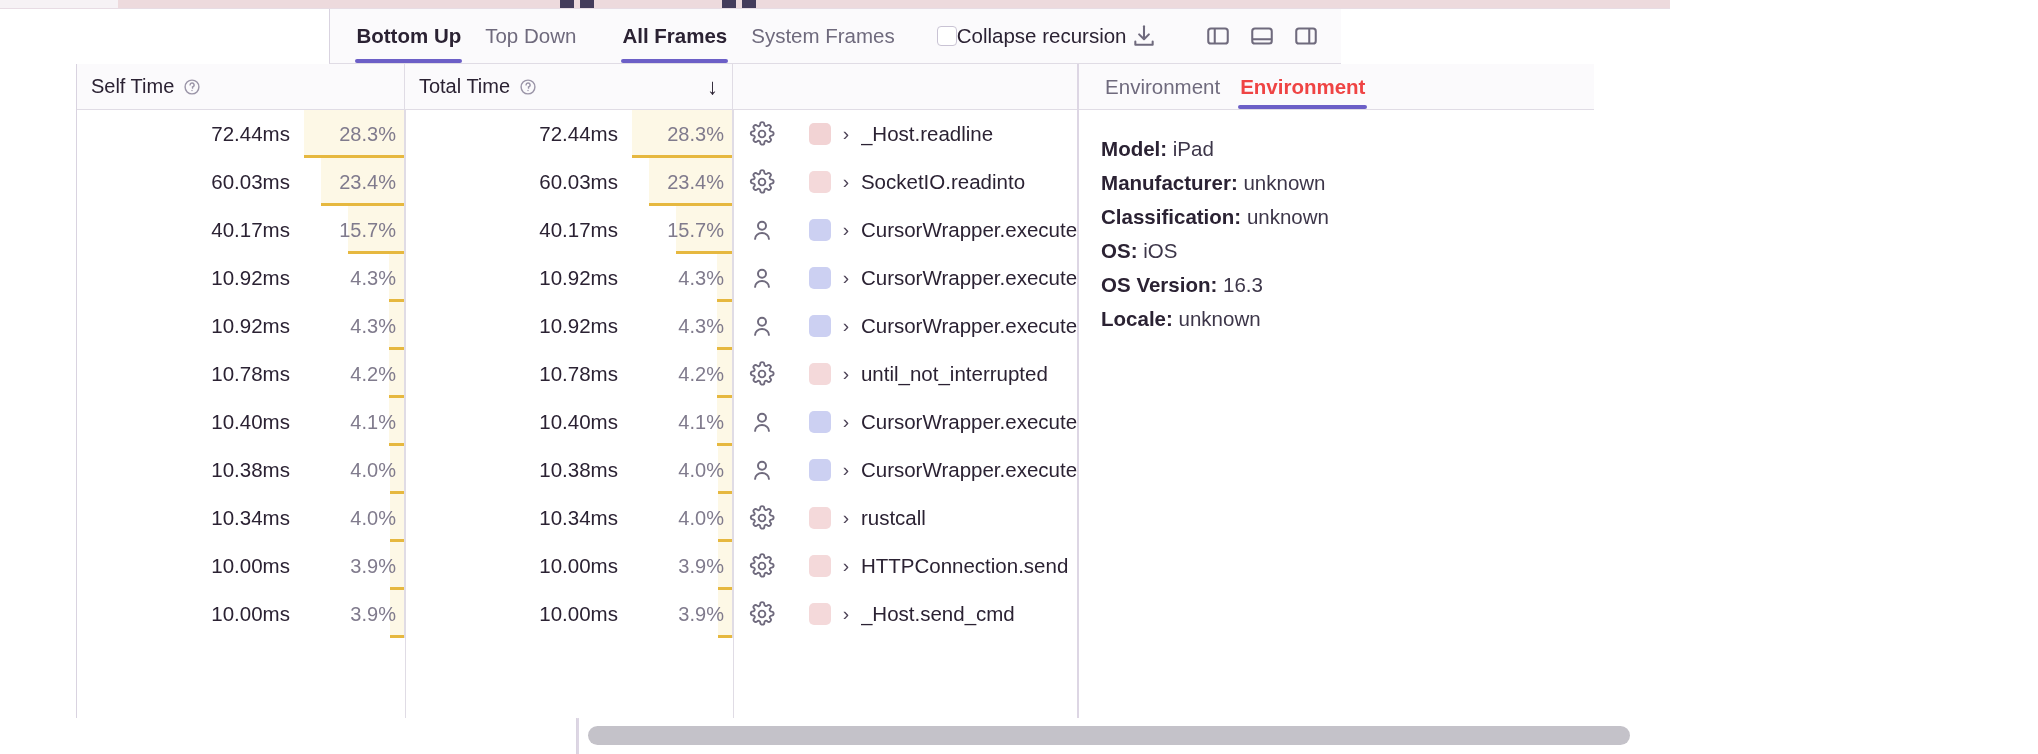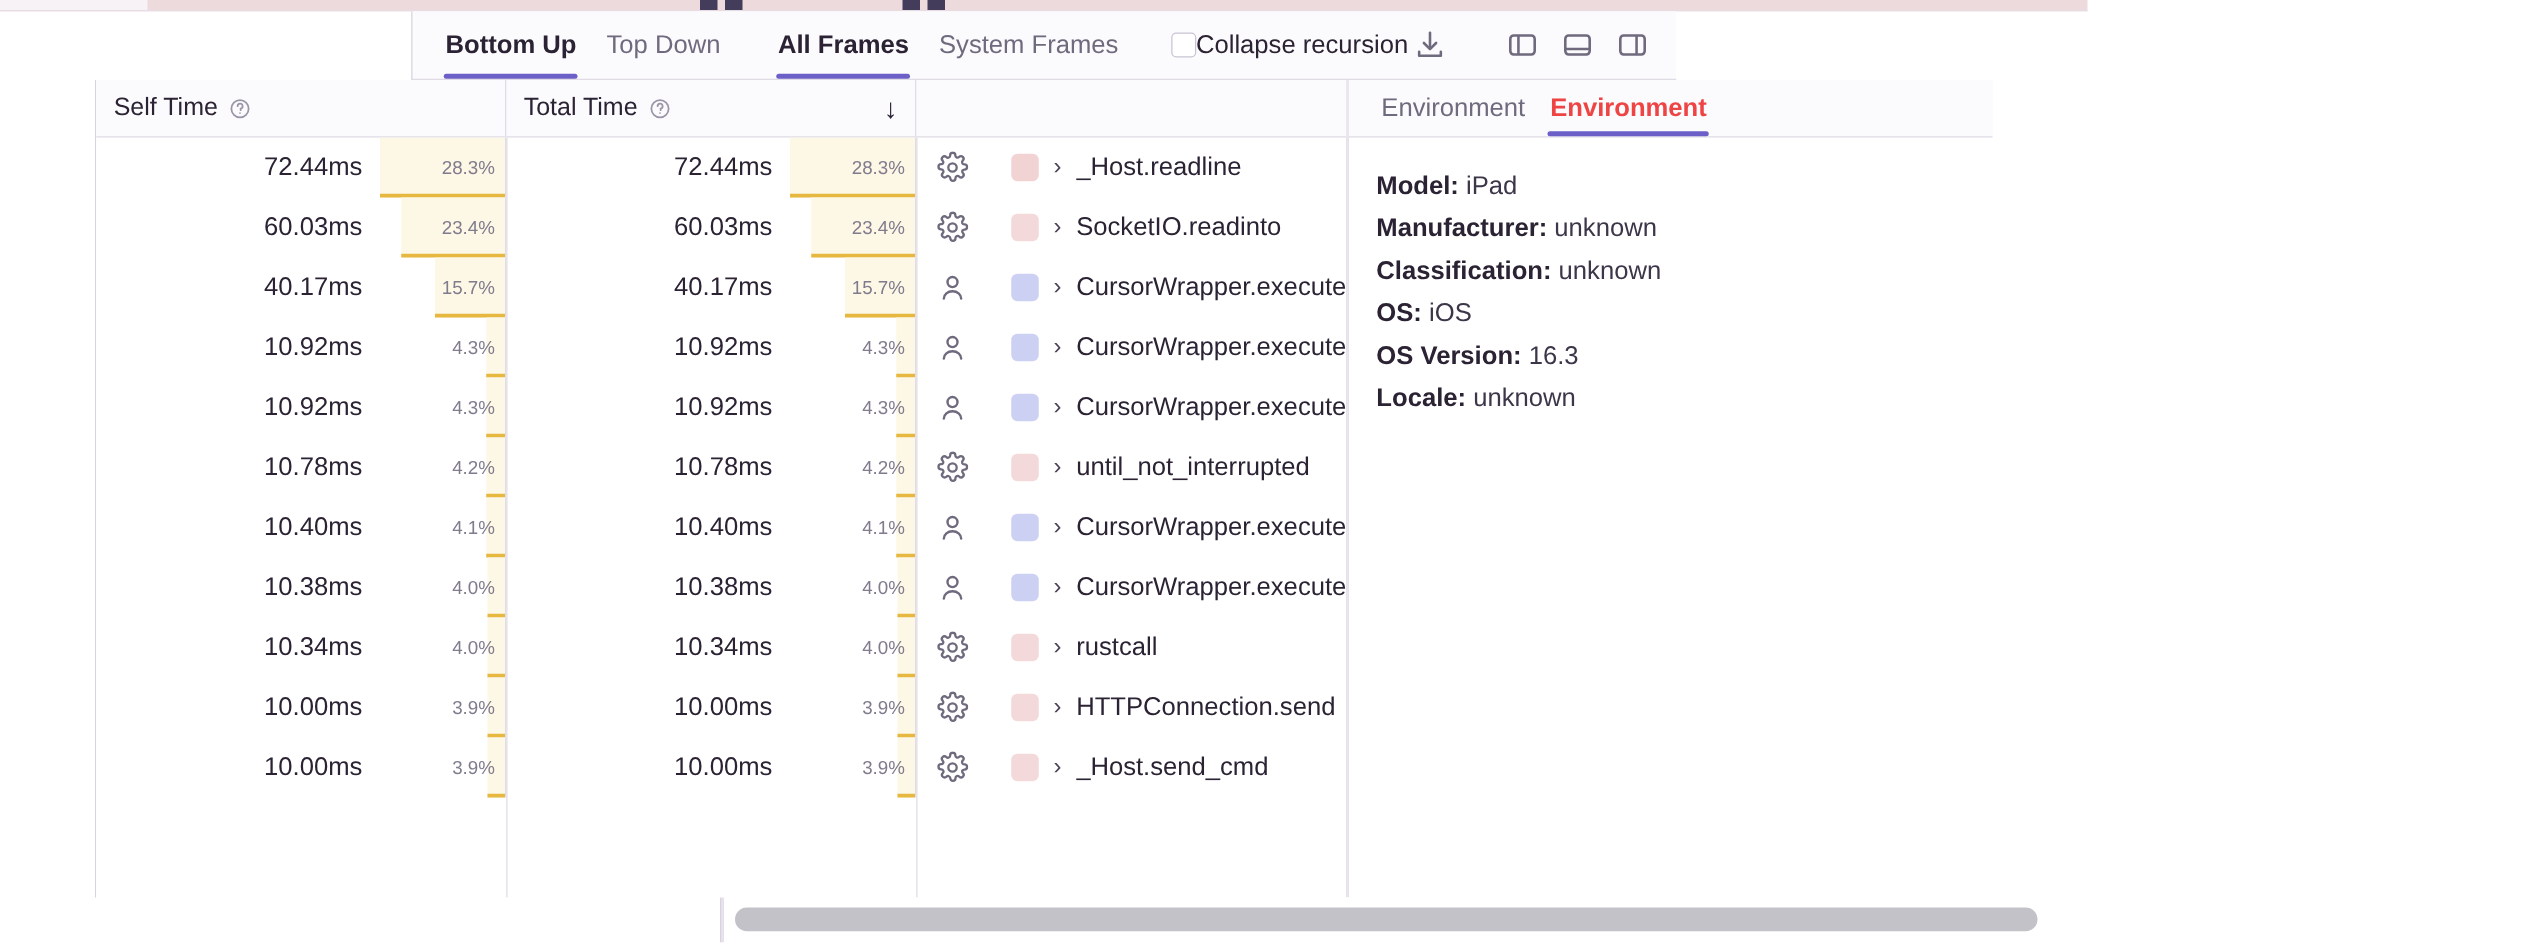--- a/index.html
+++ b/index.html
@@ -117,21 +117,21 @@
     padding-left: 16px;
   }
   .cell-time {
     flex: 1 1 auto; display: flex; align-items: center; justify-content: flex-end;
     font-size: 20.5px; color: #2b2233;
     padding-right: 14px;
   }
   .cell-pct {
     width: 100px; flex: 0 0 100px; position: relative;
     display: flex; align-items: center; justify-content: flex-end;
-    font-size: 15px; color: #807b8d;
+    font-size: 20px; color: #807b8d;
     padding-right: 8px;
   }
   .pct-fill {
     position: absolute; right: 0; top: 0; bottom: 0;
     background: #fdf8e6;
   }
   .pct-bar {
     position: absolute; right: 0; bottom: 0;
     height: 3px; background: #e6b83f;
   }

